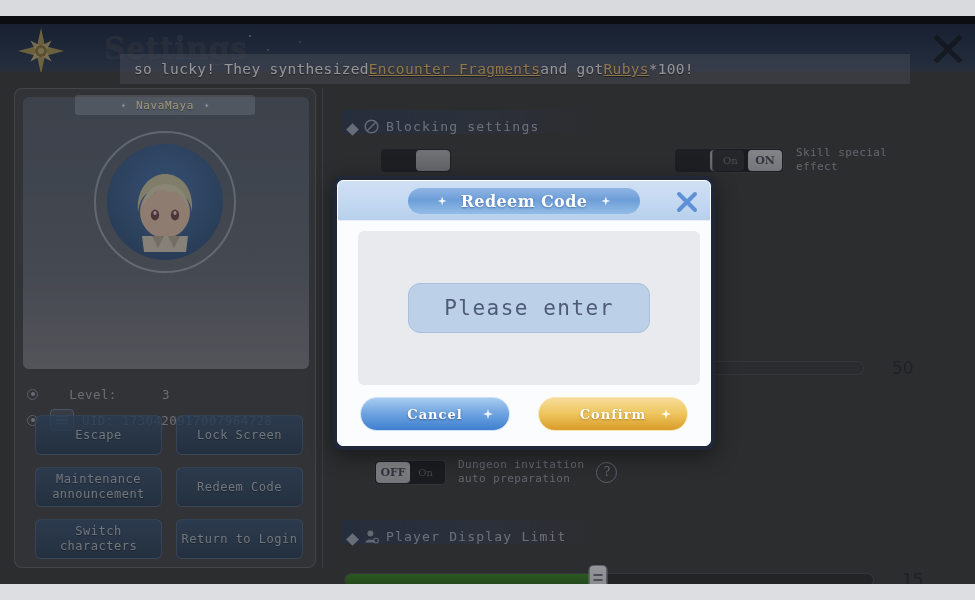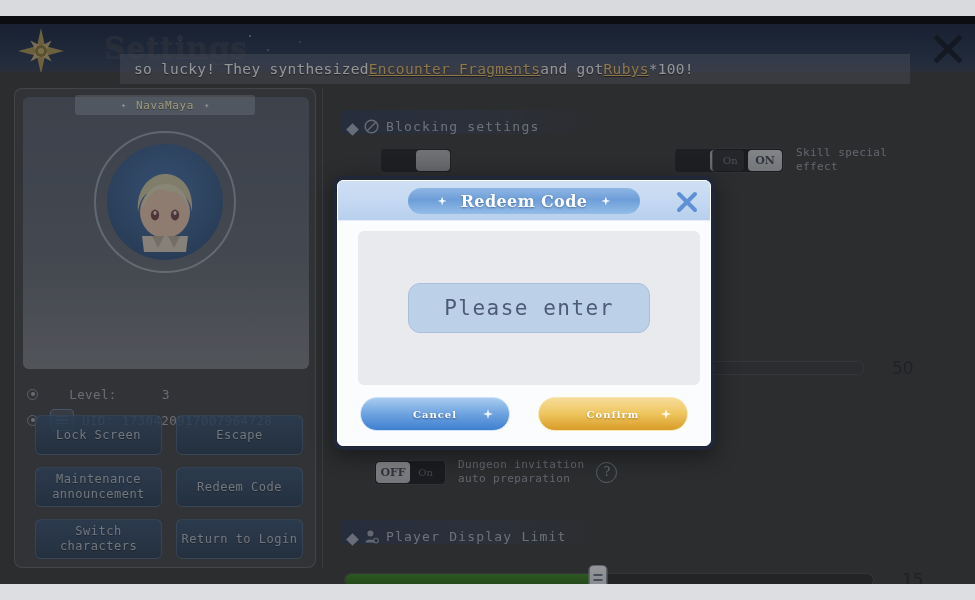--- a/index.html
+++ b/index.html
@@ -414,21 +414,21 @@
   .modal-actions {
     position: absolute; left: 0; bottom: 14px;
     width: 100%;
     display: flex; justify-content: center; gap: 28px;
   }
   .mbtn {
     width: 150px; height: 34px;
     border-radius: 17px;
     display: flex; align-items: center; justify-content: center;
     font-family: "DejaVu Serif", serif;
-    font-size: 10px; font-weight: bold;
+    font-size: 13px; font-weight: bold;
     letter-spacing: 1px;
     color: #ffffff;
     cursor: pointer;
     position: relative;
     text-shadow: 0 1px 2px rgba(30,50,90,.6);
   }
   .mbtn.cancel {
     background: linear-gradient(180deg, #a9ccf0 0%, #6fa4e0 48%, #3f7fd0 100%);
     border: 1px solid #cfe2f7;
   }
@@ -526,22 +526,22 @@
             <i></i>
               <i></i>
               <i></i>
           </span>
           <span class="info-label">UID:</span>
           <span>1730420917007964728</span>
         </div>
       </div>
 
       <div class="btn-grid">
+        <div class="gbtn">Escape</div>
         <div class="gbtn">Lock Screen</div>
-        <div class="gbtn">Escape</div>
         <div class="gbtn">Maintenance
 announcement</div>
         <div class="gbtn">Redeem Code</div>
         <div class="gbtn">Switch
 characters</div>
         <div class="gbtn">Return to Login</div>
       </div>
     </div>
 
     <div class="divider-v"></div>

